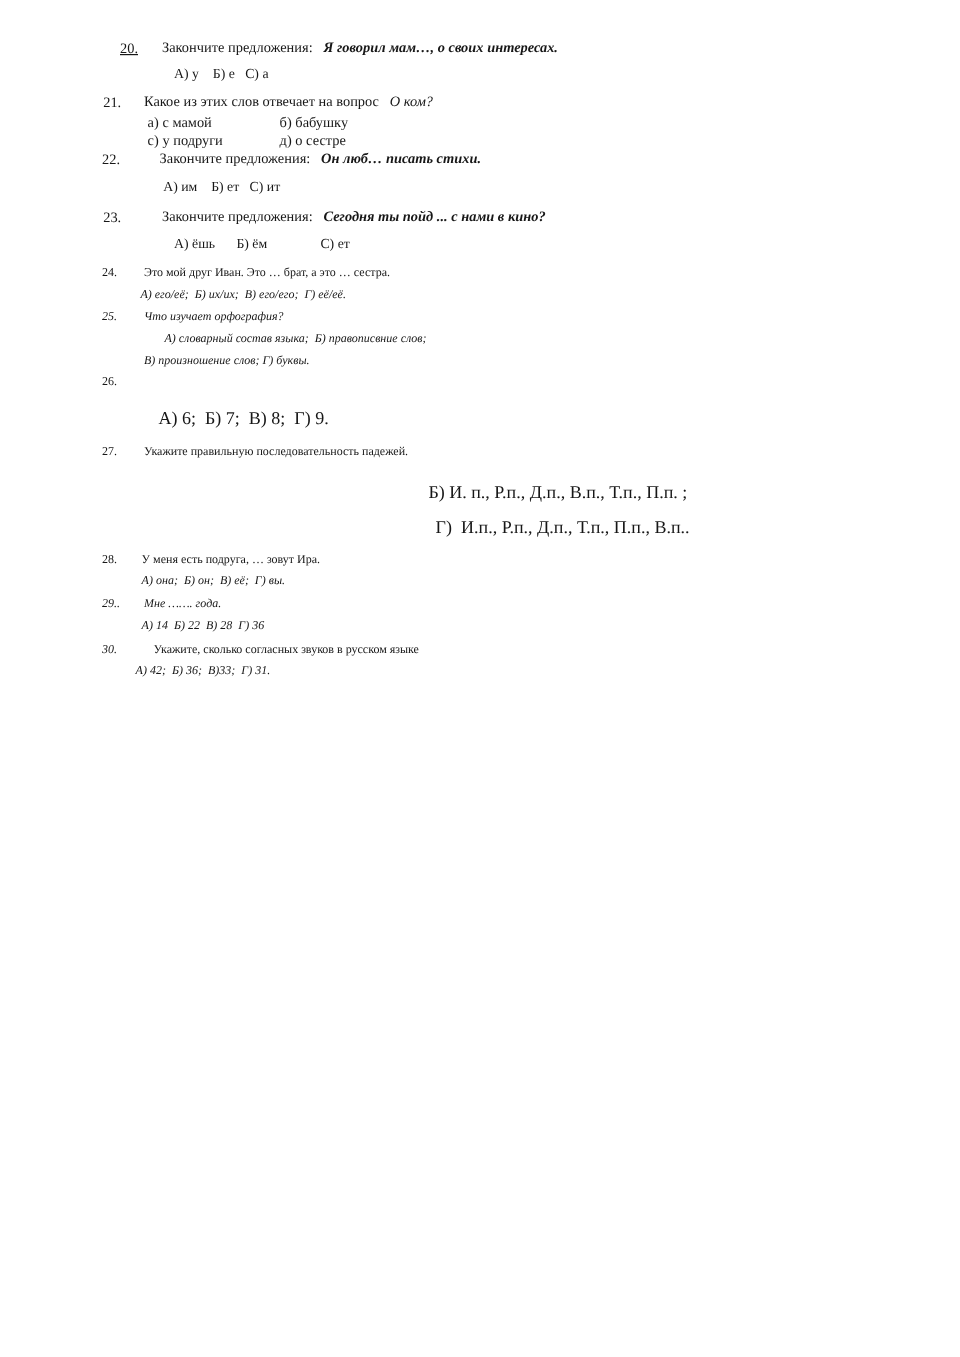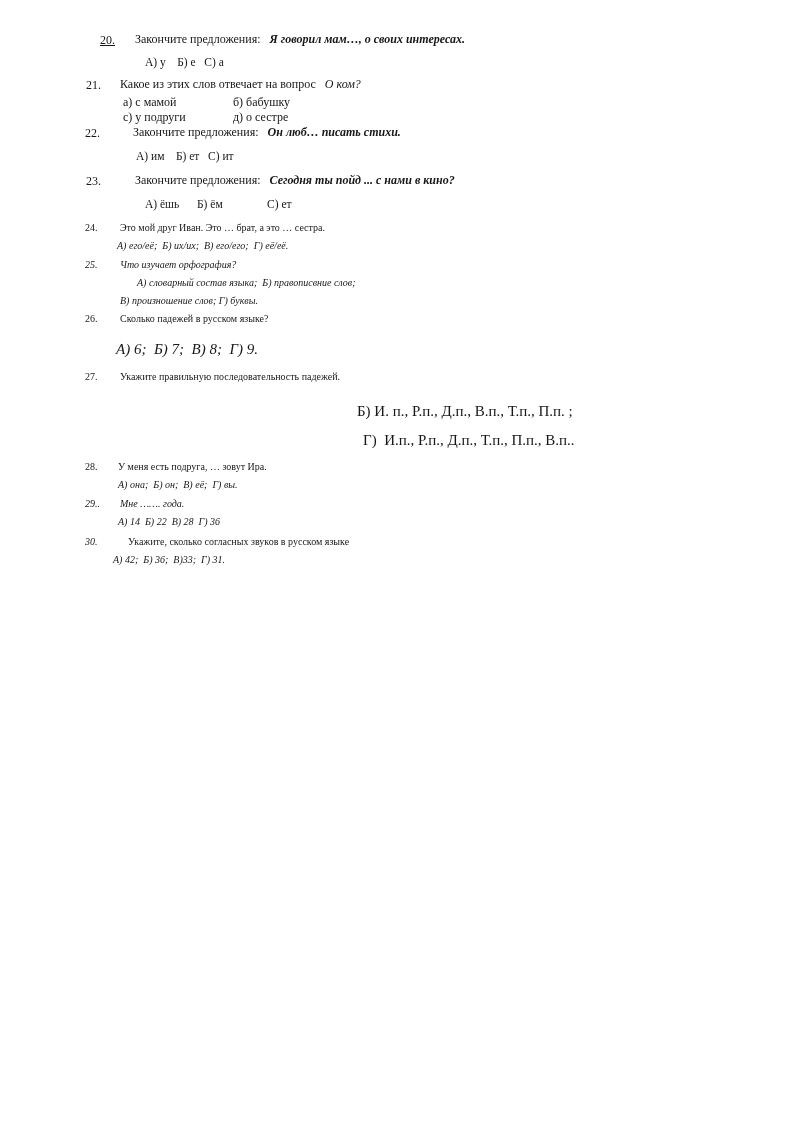--- a/index.html
+++ b/index.html
@@ -24,21 +24,21 @@
   .p20n{left:100px;top:33px;text-decoration:underline;}   .p20t{left:135px;top:32px;}  .p20o{left:145px;top:56px;}
   .p21n{left:86px;top:78px;}   .p21t{left:120px;top:77px;}
   .p21a{left:123px;top:95px;}  .p21b{left:233px;top:95px;}
   .p21c{left:123px;top:110px;} .p21d{left:233px;top:110px;}
   .p22n{left:85px;top:126px;}  .p22t{left:133px;top:125px;} .p22o{left:136px;top:150px;}
   .p23n{left:86px;top:174px;}  .p23t{left:135px;top:173px;}
   .p23a{left:145px;top:198px;} .p23b{left:197px;top:198px;} .p23c{left:267px;top:198px;}
   .p24n{left:85px;top:222px;}  .p24t{left:120px;top:222px;} .p24o{left:117px;top:240px;}
   .p25n{left:85px;top:259px;}  .p25t{left:120px;top:259px;}
   .p25a{left:120px;top:277px;margin-left:17px;} .p25b{left:120px;top:295px;}
-  .p26n{left:85px;top:313px;}  .p26t{left:120px;top:313px;} .p26o{left:116px;top:340px;font-style:italic;}
+  .p26n{left:85px;top:313px;}  .p26t{left:120px;top:313px;} .p26o{left:132px;top:340px;}
   .p27n{left:85px;top:371px;}  .p27t{left:120px;top:371px;}
   .p27a{left:130px;top:402px;} .p27b{left:357px;top:402px;}
   .p27c{left:130px;top:431px;} .p27d{left:363px;top:431px;}
   .p28n{left:85px;top:461px;}  .p28t{left:118px;top:461px;} .p28o{left:118px;top:479px;}
   .p29n{left:85px;top:498px;}  .p29t{left:120px;top:498px;} .p29o{left:118px;top:516px;}
   .p30n{left:85px;top:536px;}  .p30t{left:128px;top:536px;} .p30o{left:113px;top:554px;}
 </style>
 </head>
 <body>
 
@@ -68,21 +68,20 @@
   <div class="ln lg p24n">24.</div>
   <div class="ln lg p24t">Это мой друг Иван. Это … брат, а это … сестра.</div>
   <div class="ln lg it p24o">А) его/её;  Б) их/их;  В) его/его;  Г) её/её.</div>
 
   <div class="ln lg it p25n">25.</div>
   <div class="ln lg it p25t">Что изучает орфография?</div>
   <div class="ln lg it p25a">А) словарный состав языка;  Б) правописвние слов;</div>
   <div class="ln lg it p25b">В) произношение слов; Г) буквы.</div>
 
   <div class="ln lg p26n">26.</div>
-  <div class="ln lg p26t">Сколько падежей в русском языке?</div>
   <div class="ln xl p26o">А) 6;  Б) 7;  В) 8;  Г) 9.</div>
 
   <div class="ln lg p27n">27.</div>
   <div class="ln lg p27t">Укажите правильную последовательность падежей.</div>
   <div class="ln xl p27b">Б) И. п., Р.п., Д.п., В.п., Т.п., П.п. ;</div>
   <div class="ln xl p27d">Г)  И.п., Р.п., Д.п., Т.п., П.п., В.п..</div>
 
   <div class="ln lg p28n">28.</div>
   <div class="ln lg p28t">У меня есть подруга, … зовут Ира.</div>
   <div class="ln lg it p28o">А) она;  Б) он;  В) её;  Г) вы.</div>

